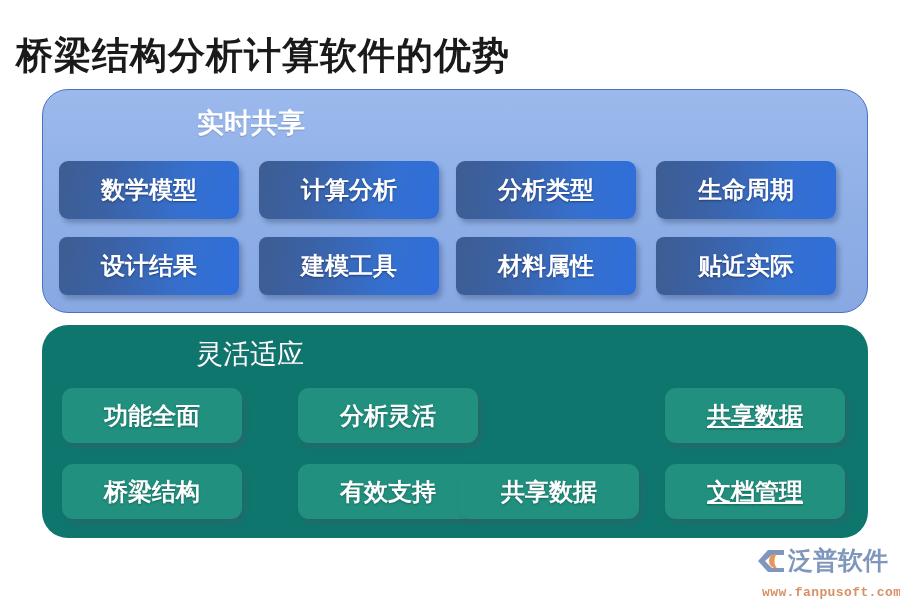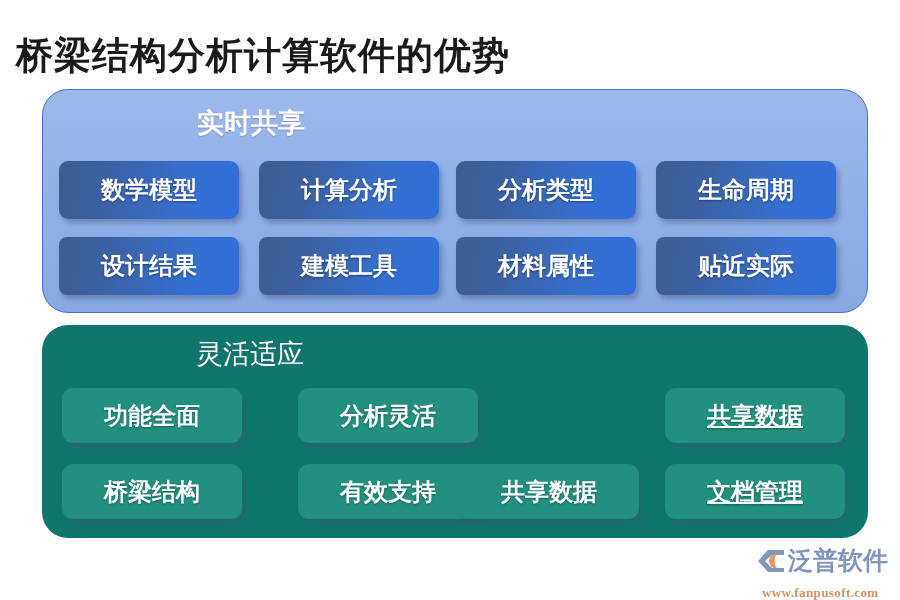--- a/index.html
+++ b/index.html
@@ -147,21 +147,21 @@
   .logo-name {
     font-family: "Liberation Serif", "DejaVu Serif", serif;
     font-size: 25px;
     font-weight: bold;
     color: #7f96bd;
     line-height: 28px;
     letter-spacing: 0px;
     white-space: nowrap;
   }
   .logo-url {
-    font-family: Liberation Serif, serif;
+    font-family: Liberation Mono, monospace;
     font-size: 13px;
     font-weight: bold;
     color: #d98f63;
     line-height: 15px;
     letter-spacing: 0.4px;
     margin-top: 9px;
     margin-left: 6px;
     white-space: nowrap;
   }
 </style>

